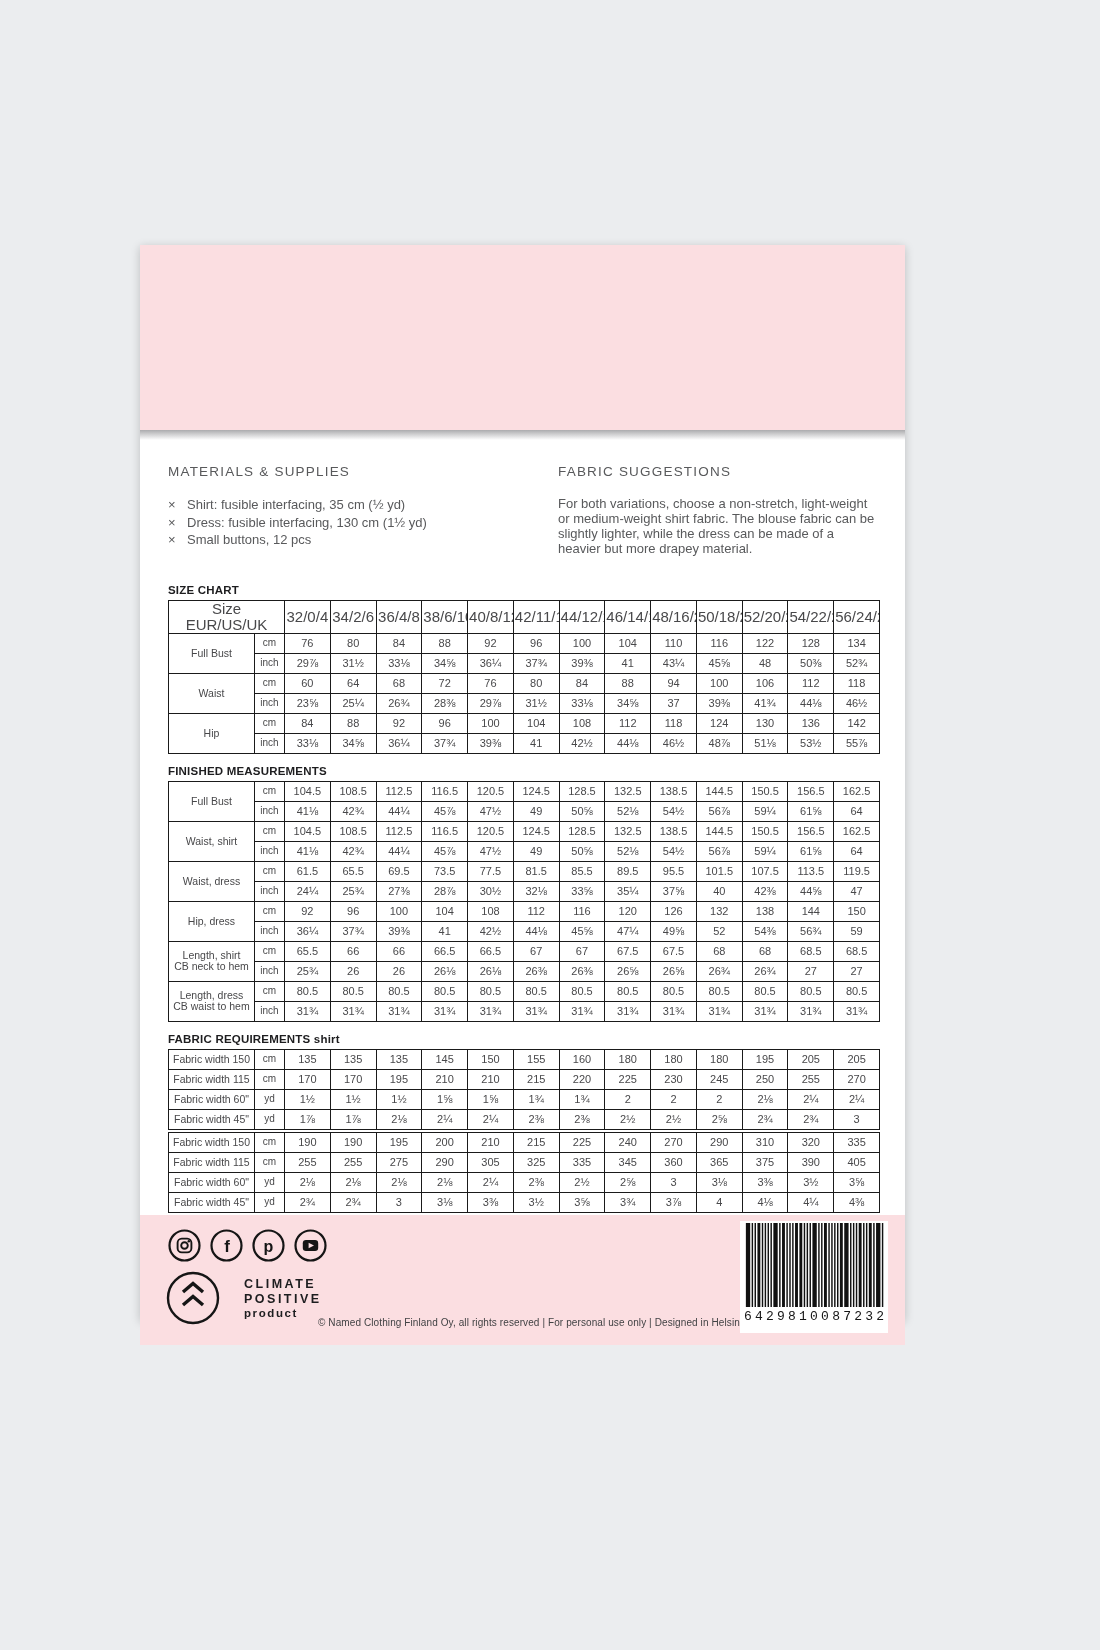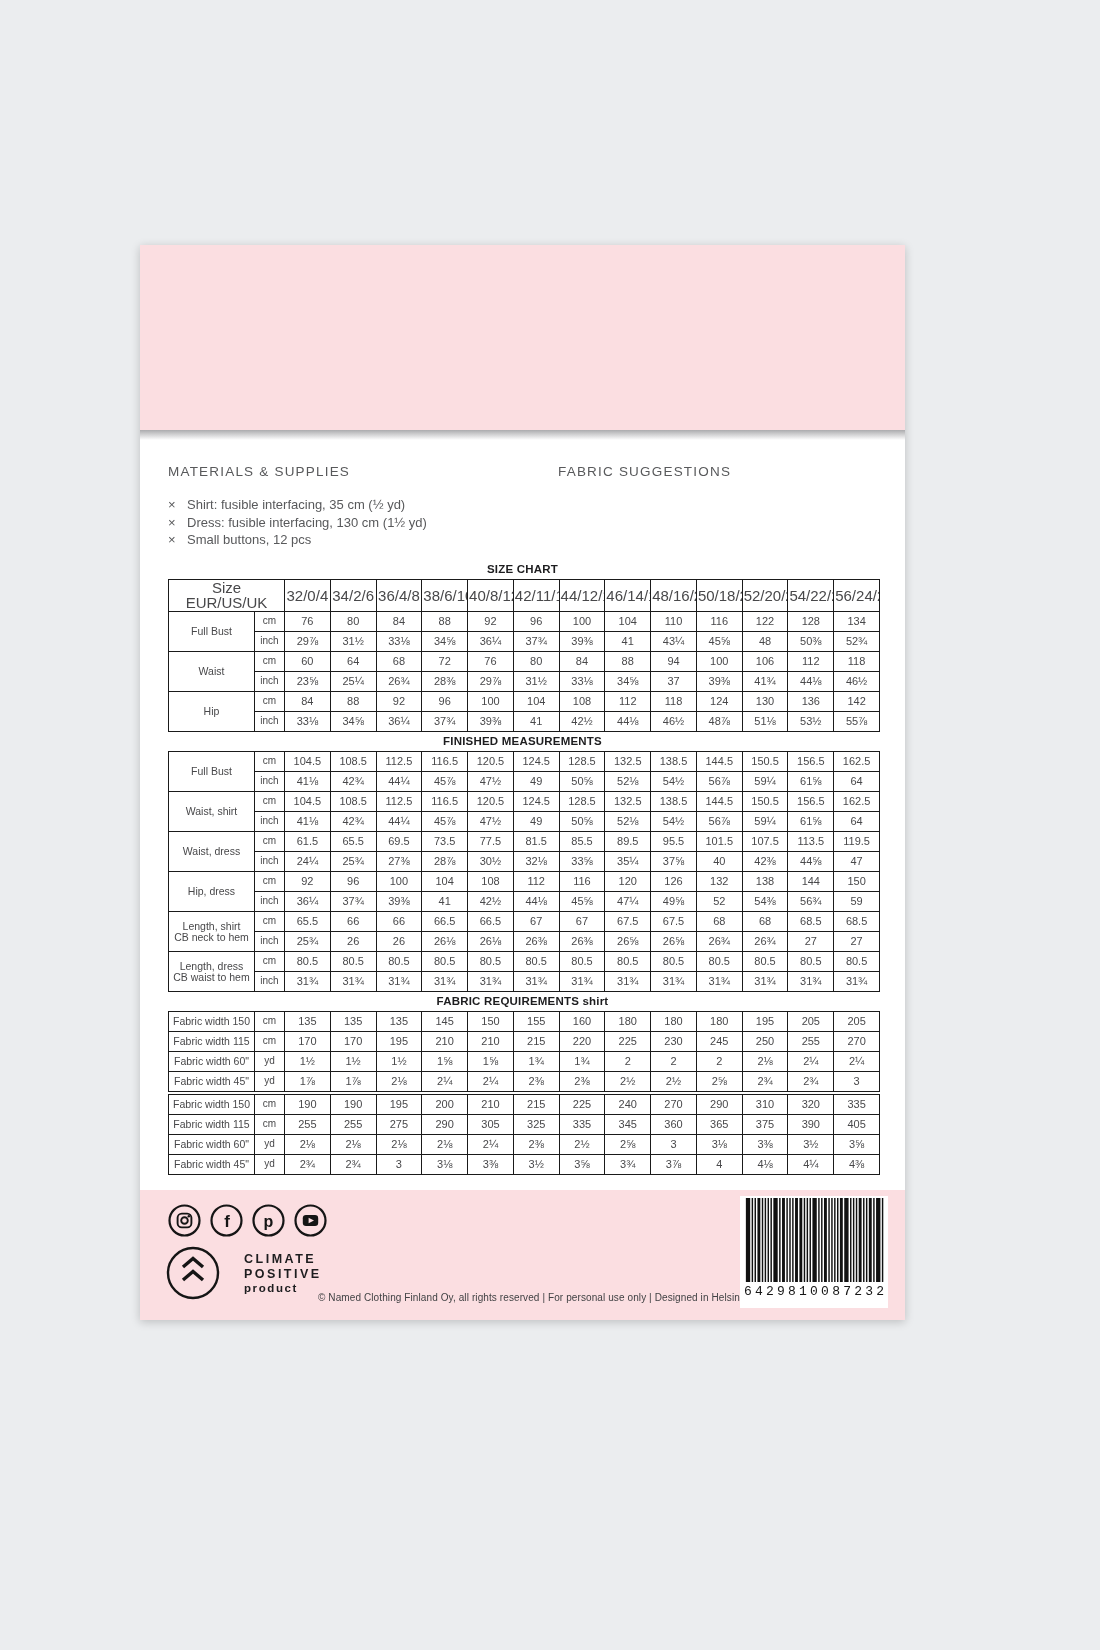--- a/index.html
+++ b/index.html
@@ -26,21 +26,21 @@
   .col-right{width:319px;flex:none;}
   h2.sec{
     font-size:13.5px;font-weight:normal;letter-spacing:1.2px;color:#58595b;
     margin:0 0 17px 0;
   }
   ul.mats{list-style:none;margin:0;padding:0;font-size:13px;color:#58595b;line-height:1.35;}
   ul.mats li{display:flex;}
   ul.mats .bullet{width:19px;flex:none;color:#58595b;}
   .col-right p{margin:0 0 14px 0;font-size:13px;color:#58595b;line-height:1.16;}
   
-  .tbl-title{font-size:11.5px;font-weight:bold;color:#1d1d1f;margin:3px 0 4px 0;letter-spacing:.2px;text-align:center;}
+  .tbl-title{font-size:11.5px;font-weight:bold;color:#1d1d1f;margin:11px 0 4px 0;letter-spacing:.2px;}
   table.grid{
     border-collapse:collapse;table-layout:fixed;width:712px;
     font-size:11px;color:#48484a;
   }
   table.grid{border:1.5px solid #1a1a1a;}
   table.grid td{border:1px solid #1a1a1a;text-align:center;padding:0 1px;height:19px;line-height:1.05;overflow:hidden;white-space:nowrap;}
   table.grid tr.group-start td{border-top-width:1.5px;}
   table.grid td.label-cell{font-size:10.5px;white-space:normal;}
   table.grid td.unit-cell{font-size:10px;}
   table.grid tr.head-row td{font-size:15px;margin-left:24px;}
@@ -97,20 +97,21 @@
               <span>Dress: fusible interfacing, 130 cm (1½ yd)</span>
             </li>
             <li>
               <span class="bullet">×</span>
               <span>Small buttons, 12 pcs</span>
             </li>
           </ul>
       </div>
       <div class="col-right">
         <h2 class="sec">FABRIC SUGGESTIONS</h2>
+        <p>For both variations, choose a non-stretch, light-weight or medium-weight shirt fabric. The blouse fabric can be slightly lighter, while the dress can be made of a heavier but more drapey material.</p>
       </div>
     </div>
 
     <div class="tbl-title">SIZE CHART</div>
     <div class="grid-wrap">
       <table class="grid" id="size-chart">
         <colgroup>
             <col class="c-label">
             <col class="c-unit">
             <col span="13">

